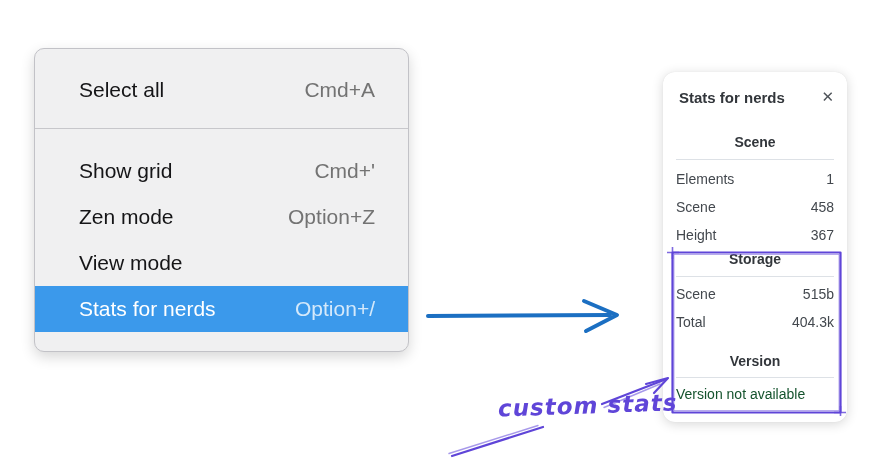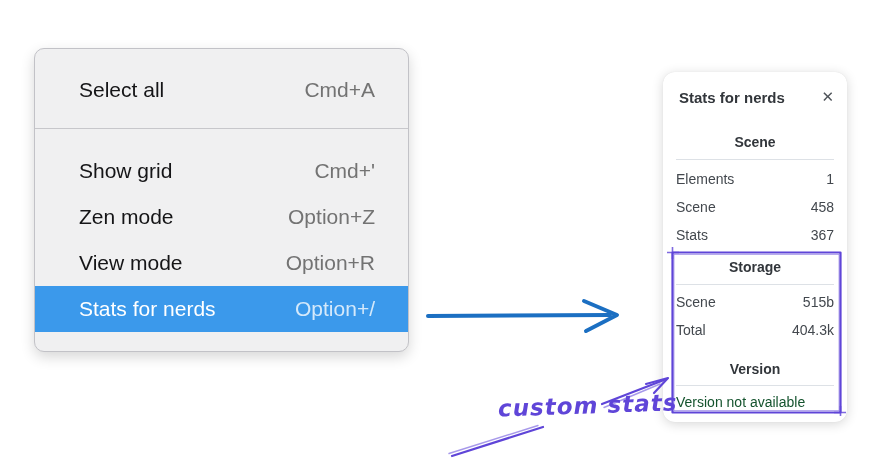--- a/index.html
+++ b/index.html
@@ -39,21 +39,21 @@
   .panel-title { font-weight:bold; font-size:15px; color:#32363b; }
   .close-btn {
     font-size:15px; color:#4f545a; line-height:1; cursor:pointer;
     background:none; border:none; padding:0; font-family:"DejaVu Sans", sans-serif;
   }
   .section-header {
     text-align:center; font-weight:bold; font-size:14px; color:#32363b;
     height:20px; line-height:20px;
   }
   .sh-scene   { margin-top:26px; }
-  .sh-storage { margin-top:8px; }
+  .sh-storage { }
   .sh-version { margin-top:15px; }
   .panel-divider { height:0; border-top:1px solid #dde1e6; margin:7px 13px 0 13px; }
   .pd-version { margin-top:6px; }
   .stat-row {
     display:flex; justify-content:space-between; align-items:center;
     height:28px; padding:0 13px;
   }
   .stat-rows { margin-top:5px; }
   .stat-rows.storage { margin-top:3px; }
   .stat-label { color:#43484e; }
@@ -86,21 +86,20 @@
     <div class="menu-item">
       <span>Show grid</span>
       <span class="shortcut">Cmd+'</span>
     </div>
     <div class="menu-item">
       <span>Zen mode</span>
       <span class="shortcut">Option+Z</span>
     </div>
     <div class="menu-item">
       <span>View mode</span>
-      <span class="shortcut">Option+R</span>
     </div>
     <div class="menu-item highlighted">
       <span>Stats for nerds</span>
       <span class="shortcut">Option+/</span>
     </div>
   </div>
 
   <div class="stats-panel">
     <div class="panel-titlebar">
       <span class="panel-title">Stats for nerds</span>
@@ -112,21 +111,21 @@
     <div class="stat-rows">
       <div class="stat-row">
         <span class="stat-label">Elements</span>
         <span class="stat-value">1</span>
       </div>
       <div class="stat-row">
         <span class="stat-label">Scene</span>
         <span class="stat-value">458</span>
       </div>
       <div class="stat-row">
-        <span class="stat-label">Stats</span>
+        <span class="stat-label">Height</span>
         <span class="stat-value">367</span>
       </div>
     </div>
 
     <div class="section-header sh-storage">Storage</div>
     <div class="panel-divider"></div>
     <div class="stat-rows storage">
       <div class="stat-row">
         <span class="stat-label">Scene</span>
         <span class="stat-value">515b</span>

